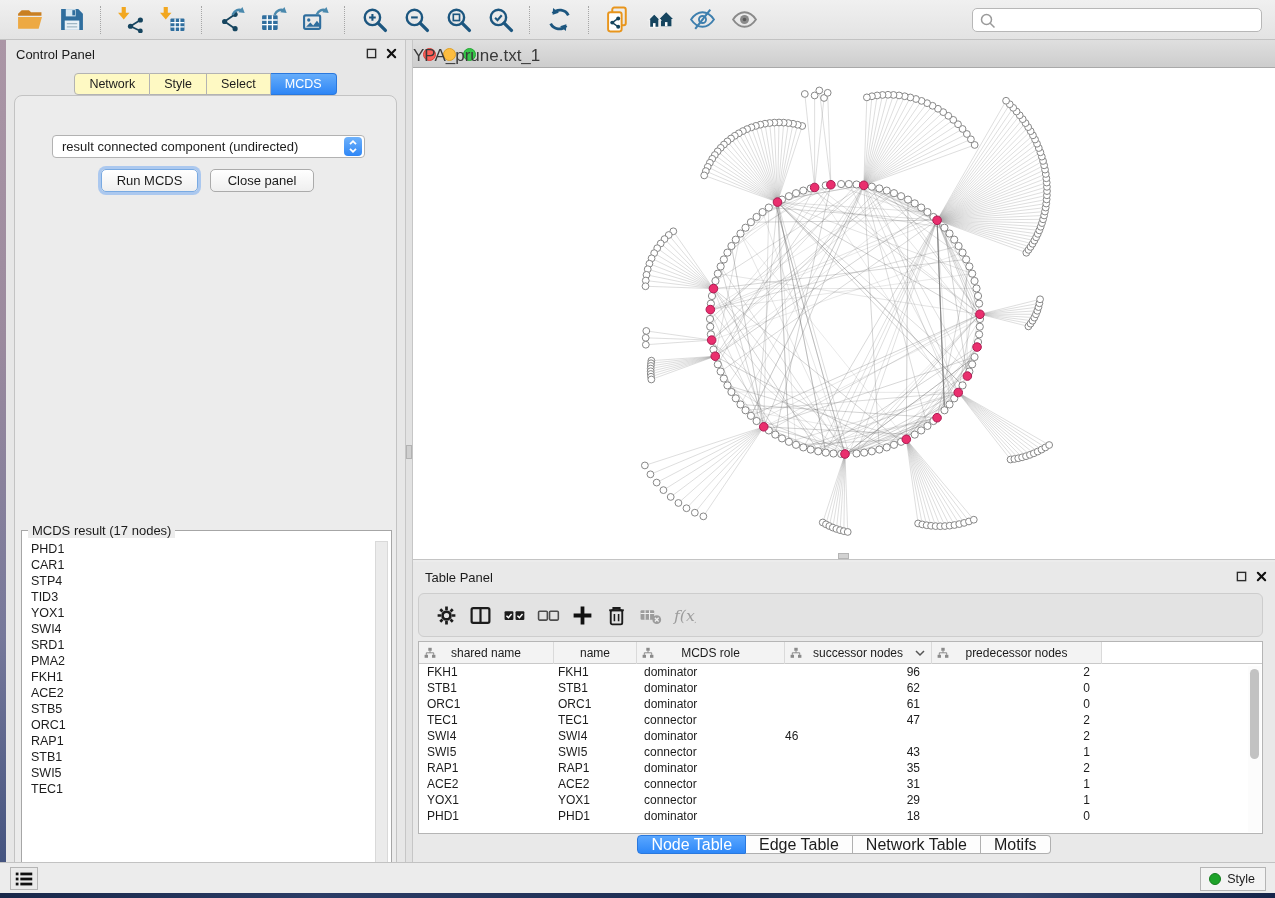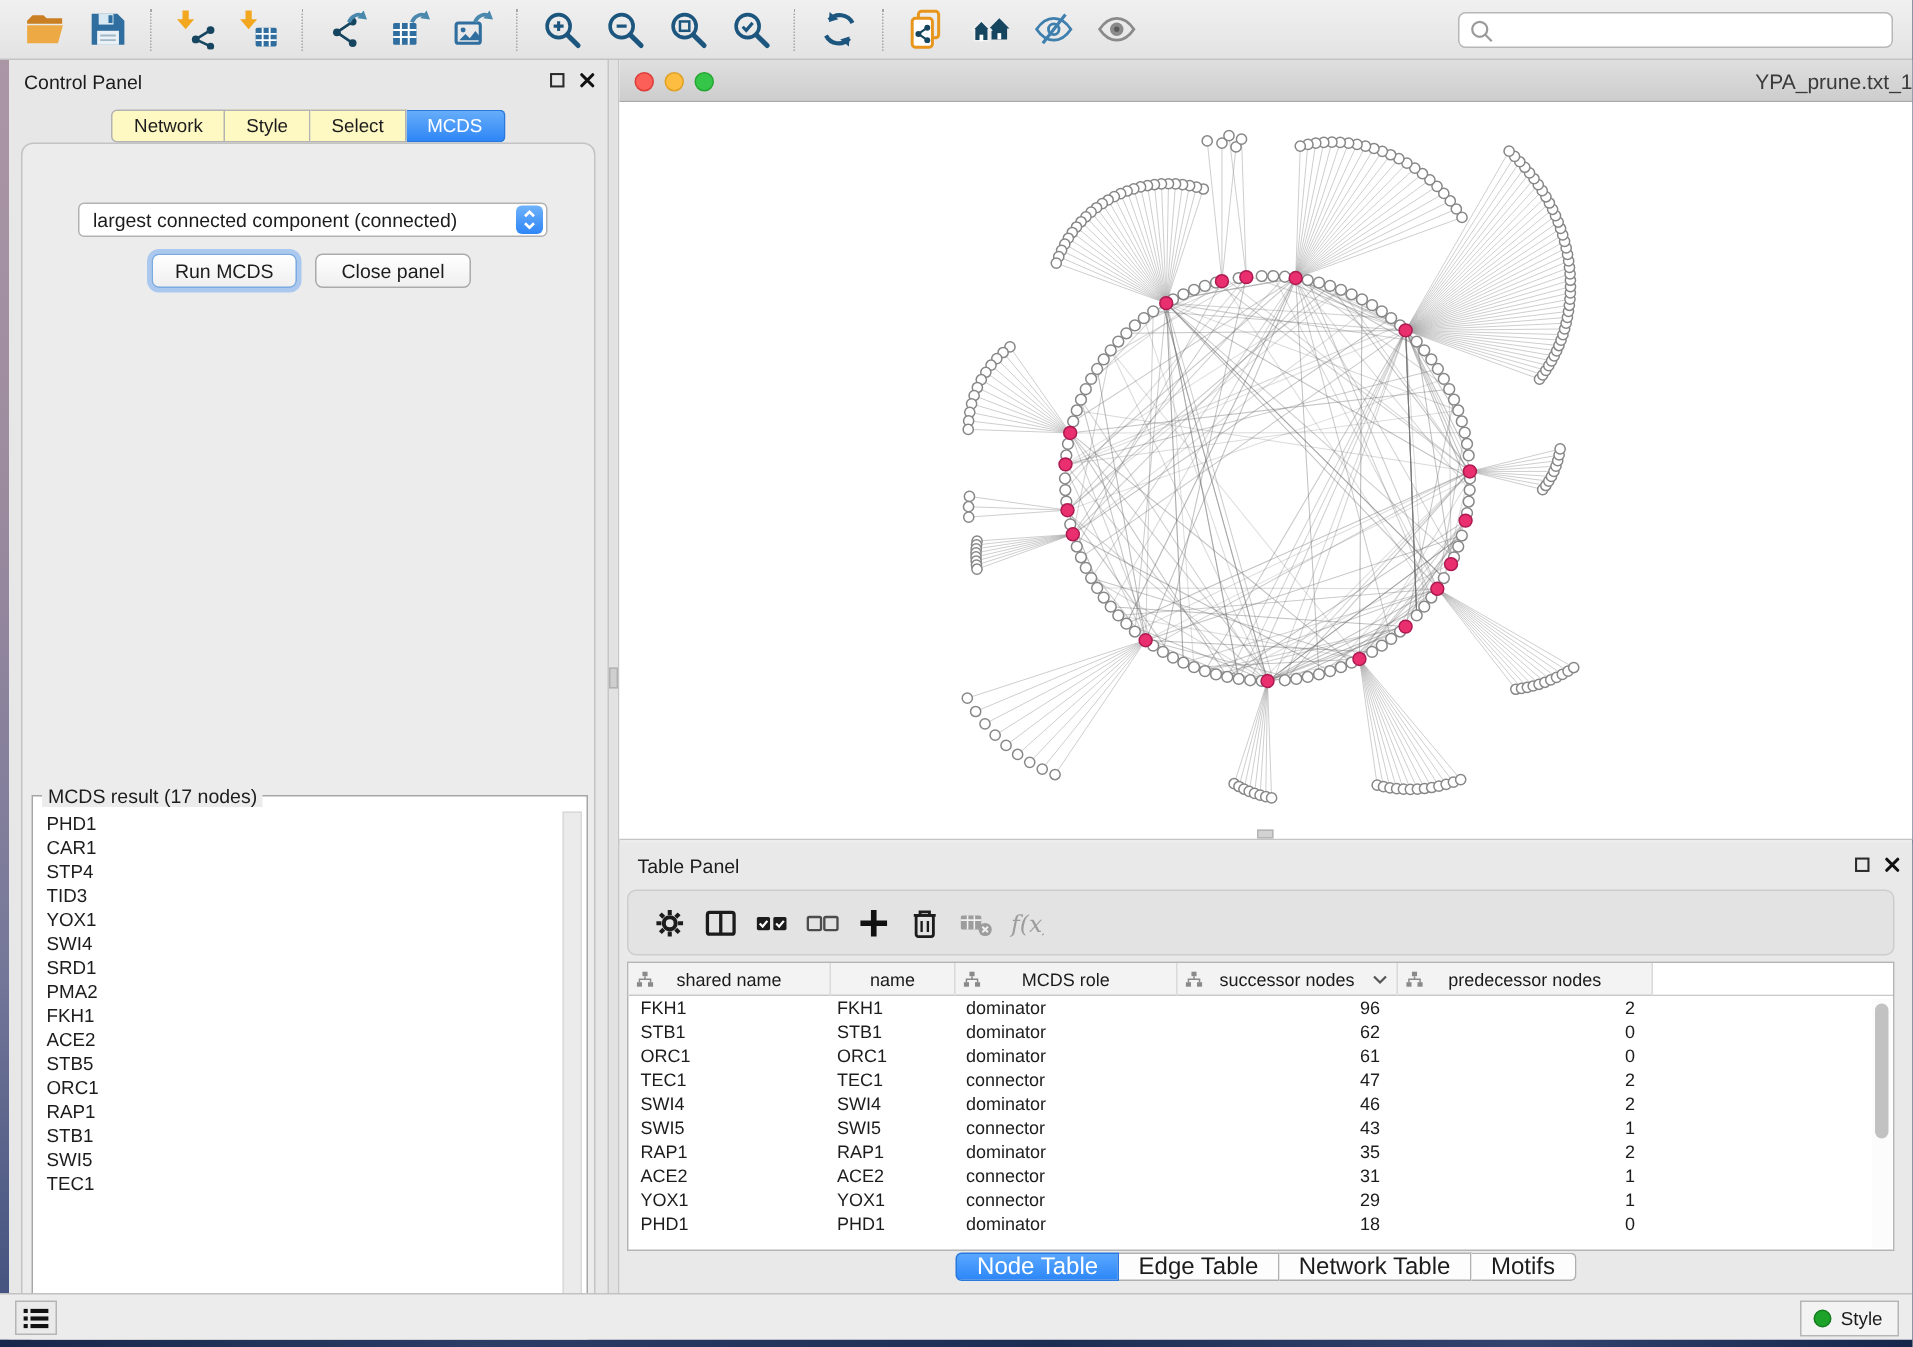--- a/index.html
+++ b/index.html
@@ -56,21 +56,21 @@
   #v-splitter{position:absolute;left:405px;top:40px;width:8px;height:822px;background:#e2e2e2;
       border-left:1px solid #c6c6c6;border-right:1px solid #c6c6c6;}
   #v-splitter .thumb{position:absolute;left:0px;top:405px;width:6px;height:14px;background:#cfcfcf;
       border:1px solid #b2b2b2;}
   
   #network-window{position:absolute;left:413px;top:40px;width:862px;height:520px;background:#fff;
       border-bottom:1px solid #c4c4c4;}
   #net-titlebar{position:relative;height:28px;background:linear-gradient(#dfdfdf,#cdcdcd);
       border-bottom:1px solid #a9a9a9;}
   .tl{position:absolute;top:7.5px;width:13px;height:13px;border-radius:50%;}
-  #net-title{position:absolute;left:0;top:6px;width:100%;text-align:right;font-size:14px;color:#3a3a3a;}
+  #net-title{position:absolute;left:0;top:6px;width:100%;text-align:left;font-size:17px;color:#3a3a3a;}
   #net-canvas{position:relative;width:862px;height:491px;background:#fff;}
   #net-canvas svg{display:block;}
   #h-thumb{position:absolute;left:425px;bottom:0;width:11px;height:6px;background:#d2d2d2;border:1px solid #b5b5b5;}
   
   #table-panel{position:absolute;left:413px;top:562px;width:862px;height:300px;background:#e9e9e9;}
   #tp-title{position:absolute;left:12px;top:8px;font-size:13px;}
   #tp-toolbar{position:absolute;left:5px;top:31px;width:845px;height:44px;background:#e3e3e3;
       border:1px solid #cdcdcd;border-radius:6px;display:flex;align-items:center;padding-left:10px;}
   .tp-icon{width:34px;height:30px;display:flex;align-items:center;justify-content:center;cursor:default;}
   .tp-icon svg{width:23px;height:23px;}
@@ -268,21 +268,21 @@
       </span>
     </div>
     <div class="cp-tabs" id="cp-tabs">
         <div class="cp-tab">Network</div>
         <div class="cp-tab">Style</div>
         <div class="cp-tab">Select</div>
         <div class="cp-tab active">MCDS</div>
       </div>
     <div id="cp-content">
       <div id="criterion-select">
-        <span class="sel-text">largest connected component (connected)</span>
+        <span class="sel-text">result connected component (undirected)</span>
         <span class="stepper">
           <svg width="14" height="15" viewBox="0 0 14 15">
               <path d="M4 5.2L7 2.2l3 3" fill="none" stroke="#fff" stroke-width="1.8"></path>
               <path d="M4 9.8l3 3 3-3" fill="none" stroke="#fff" stroke-width="1.8"></path>
             </svg>
         </span>
       </div>
       <div class="cp-btn" id="run-btn">Run MCDS</div>
       <div class="cp-btn" id="closepanel-btn">Close panel</div>
       <div id="mcds-group">
@@ -1120,21 +1120,21 @@
             <div class="nt-cell" style="width: 135px; padding-left: 8px;">TEC1</div>
             <div class="nt-cell" style="width: 83px; padding-left: 4px;">TEC1</div>
             <div class="nt-cell" style="width: 148px; padding-left: 7px;">connector</div>
             <div class="nt-cell" style="width: 147px; text-align: right; padding-right: 12px;">47</div>
             <div class="nt-cell" style="width: 170px; text-align: right; padding-right: 12px;">2</div>
           </div>
           <div class="nt-row">
             <div class="nt-cell" style="width: 135px; padding-left: 8px;">SWI4</div>
             <div class="nt-cell" style="width: 83px; padding-left: 4px;">SWI4</div>
             <div class="nt-cell" style="width: 148px; padding-left: 7px;">dominator</div>
-            <div class="nt-cell" style="width: 147px; text-align: right; padding-right: 12px;">46</div>
+            <div class="nt-cell" style="width: 147px; text-align: left; padding-right: 12px;">46</div>
             <div class="nt-cell" style="width: 170px; text-align: right; padding-right: 12px;">2</div>
           </div>
           <div class="nt-row">
             <div class="nt-cell" style="width: 135px; padding-left: 8px;">SWI5</div>
             <div class="nt-cell" style="width: 83px; padding-left: 4px;">SWI5</div>
             <div class="nt-cell" style="width: 148px; padding-left: 7px;">connector</div>
             <div class="nt-cell" style="width: 147px; text-align: right; padding-right: 12px;">43</div>
             <div class="nt-cell" style="width: 170px; text-align: right; padding-right: 12px;">1</div>
           </div>
           <div class="nt-row">

